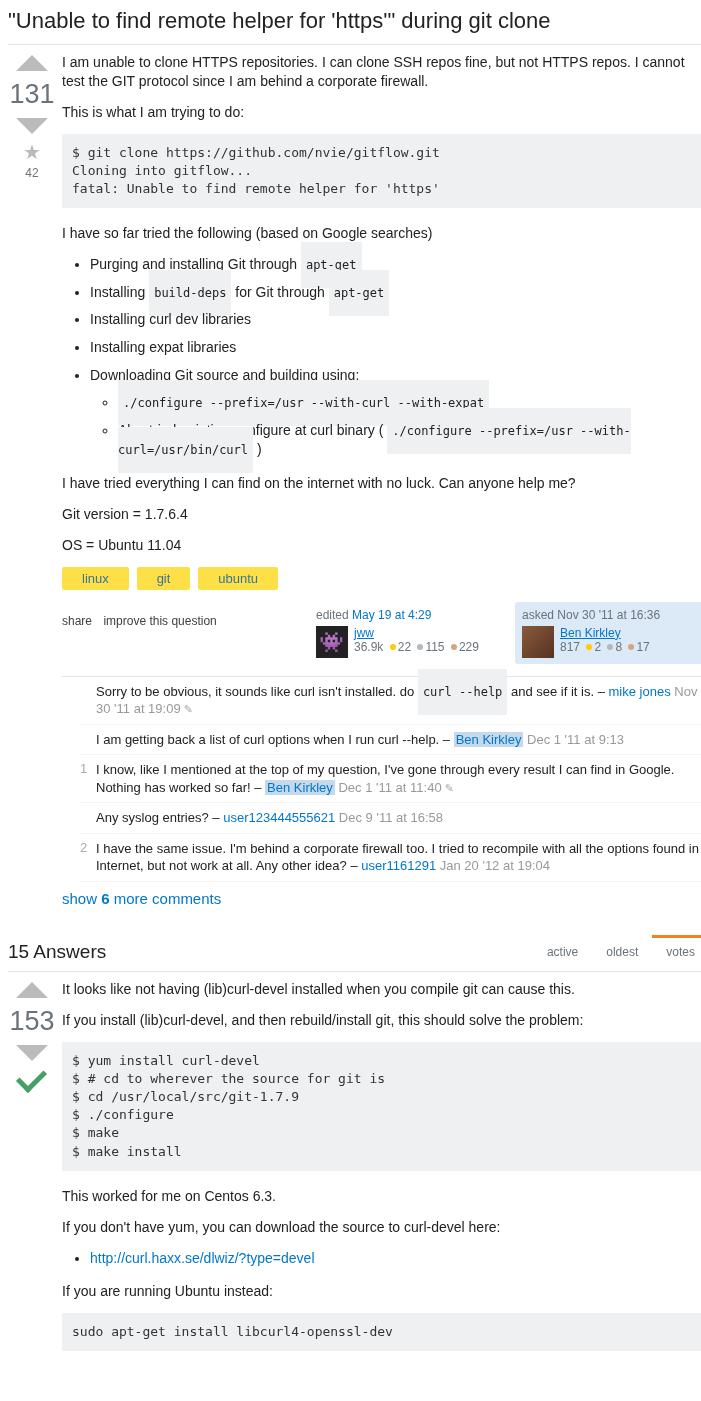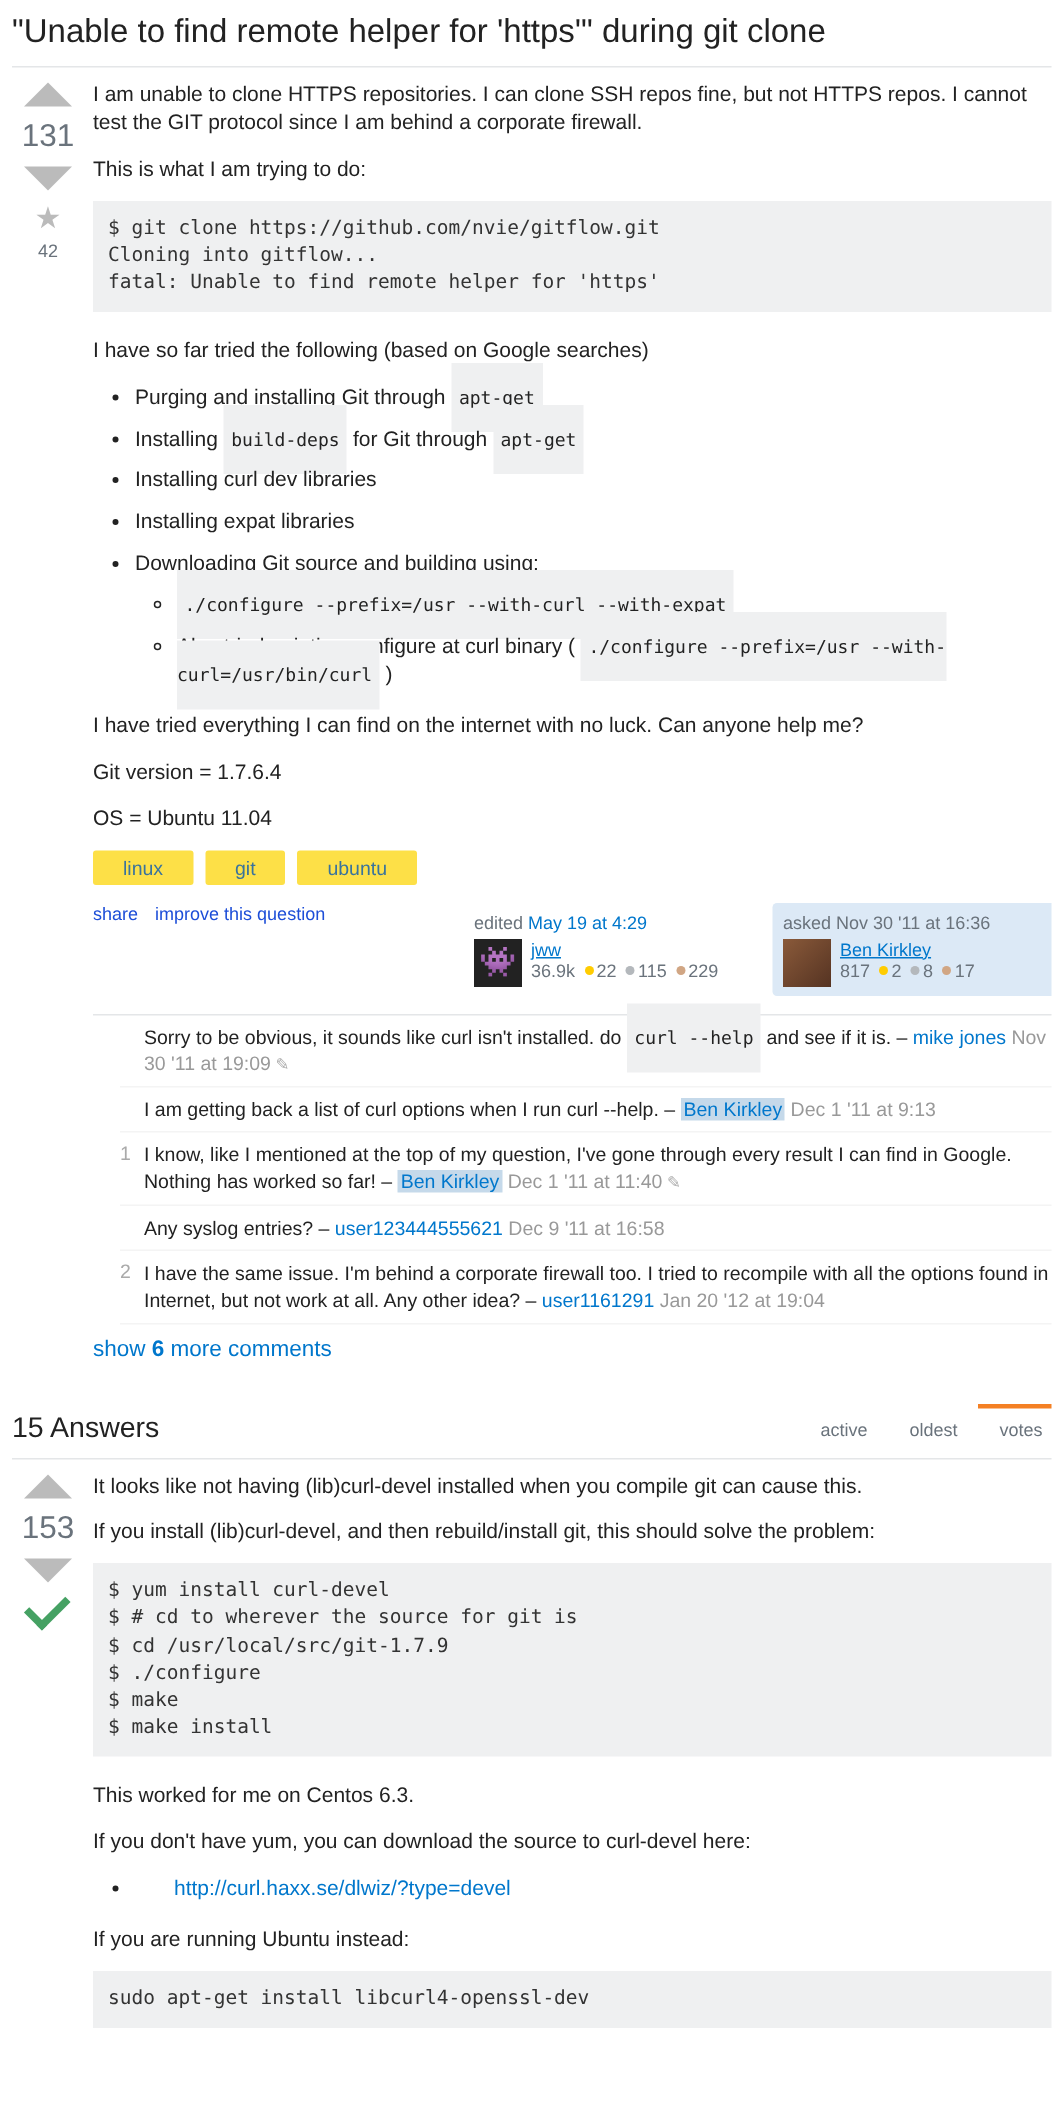--- a/index.html
+++ b/index.html
@@ -3,36 +3,36 @@
 <meta charset="utf-8">
 <style>
   body { margin: 0; font-family: Arial, Helvetica, sans-serif; font-size: 14px; color: #222; background: #fff; }
   .container { width: 701px; margin: 0; padding: 0 8px; overflow: hidden; }
   h1 { font-size: 22px; font-weight: normal; margin: 8px 0 2px 0; padding-bottom: 10px; border-bottom: 1px solid #e4e6e8; color: #222; }
   .post-row { display: flex; margin-top: 8px; }
   .vote-col { width: 48px; flex-shrink: 0; display: flex; flex-direction: column; align-items: center; padding-top: 2px; }
   .tri-up, .tri-down { cursor: pointer; }
   .tri-up { border-left: 16px solid transparent; border-right: 16px solid transparent; border-bottom: 16px solid #bbb; }
   .tri-down { border-left: 16px solid transparent; border-right: 16px solid transparent; border-top: 16px solid #bbb; }
-  .vote-count { font-size: 21px; color: #6a737c; margin: 8px 0; }
+  .vote-count { font-size: 27px; color: #6a737c; margin: 8px 0; }
   .star { font-size: 20px; color: #bbb; margin-top: 6px; cursor: pointer; }
   .fav-count { font-size: 12px; color: #6a737c; margin-top: 2px; }
   .accepted-check { width: 28px; height: 28px; margin-top: 6px; }
   .accepted-check::before { content: ""; display: block; width: 22px; height: 12px; border-left: 5px solid #45a163; border-bottom: 5px solid #45a163; transform: rotate(-45deg); margin-top: 2px; }
   .post-body { flex: 1; padding-left: 6px; min-width: 0; }
   .post-body p { margin: 0 0 12px 0; line-height: 1.35; }
   pre { background: #eff0f1; padding: 10px; font-family: Consolas, Menlo, monospace; font-size: 13px; line-height: 1.4; white-space: pre; overflow: hidden; margin: 0 0 16px 0; color: #333; }
   code.inline { background: #eff0f1; padding: 16px 5px; font-family: Consolas, Menlo, monospace; font-size: 12px; }
   ul { margin: 0 0 14px 0; padding-left: 28px; }
   li { margin-bottom: 8px; line-height: 1.4; }
   ul ul { margin-top: 8px; margin-bottom: 0; }
   .tags { margin: 6px 0 12px 0; }
   .tag { display: inline-block; background: #fde047; color: #39739d; font-size: 13px; padding: 4px 20px; margin-right: 4px; border-radius: 2px; cursor: pointer; }
   .post-menu { display: flex; justify-content: space-between; align-items: flex-start; margin-bottom: 8px; }
-  .menu-links { font-size: 12px; color: #1d4ed8; }
+  .menu-links { font-size: 12px; color: #404040; margin-top: 12px; }
   .menu-links span { margin-right: 8px; cursor: pointer; }
   .sig-row { display: flex; gap: 12px; }
   .sig { width: 180px; font-size: 12px; padding: 6px 7px; border-radius: 3px; }
   .sig.owner { background: #dce9f6; }
   .sig-time { color: #6a737c; margin-bottom: 4px; }
   .sig-time a { color: #0077cc; text-decoration: none; text-align: center; }
   .sig-user { display: flex; }
   .avatar { width: 32px; height: 32px; background: #222; flex-shrink: 0; margin-right: 6px; display: flex; align-items: center; justify-content: center; overflow: hidden; }
   .avatar.av2 { background: linear-gradient(135deg, #8a5a3a, #553322); }
   .av-shape { color: #fff; font-size: 20px; line-height: 1; }
@@ -48,21 +48,21 @@
   .c-score { width: 16px; flex-shrink: 0; color: #aaa; font-size: 13px; text-align: left; }
   .c-body { flex: 1; color: #222; line-height: 1.35; }
   .c-body a { color: #0077cc; text-decoration: none; }
   .c-date { color: #999; }
   .more-comments { color: #0077cc; font-size: 15px; padding: 8px 0 4px 0; cursor: pointer; display: inline-block; }
   .answers-header { display: flex; justify-content: space-between; align-items: center; border-bottom: 1px solid #e4e6e8; margin-top: 22px; }
   .answers-header h2 { font-size: 19px; font-weight: normal; margin: 0; padding: 8px 0; }
   .answer-tabs { display: flex; font-size: 12px; color: #6a737c; }
   .a-tab { padding: 10px 14px; cursor: pointer; position: relative; text-align: right; }
   .a-tab.active { border-top: 3px solid #f48024; padding-top: 7px; }
-  a.blink { color: #0077cc; text-decoration: none; margin-left: 26px; }
+  a.blink { color: #0077cc; text-decoration: none; }
   .pencil { color: #aaa; font-size: 11px; }
 </style>
 </head>
 <body>
 <div class="container">
 
 <h1>"Unable to find remote helper for 'https'" during git clone</h1>
 
 <div class="post-row">
   <div class="vote-col">

